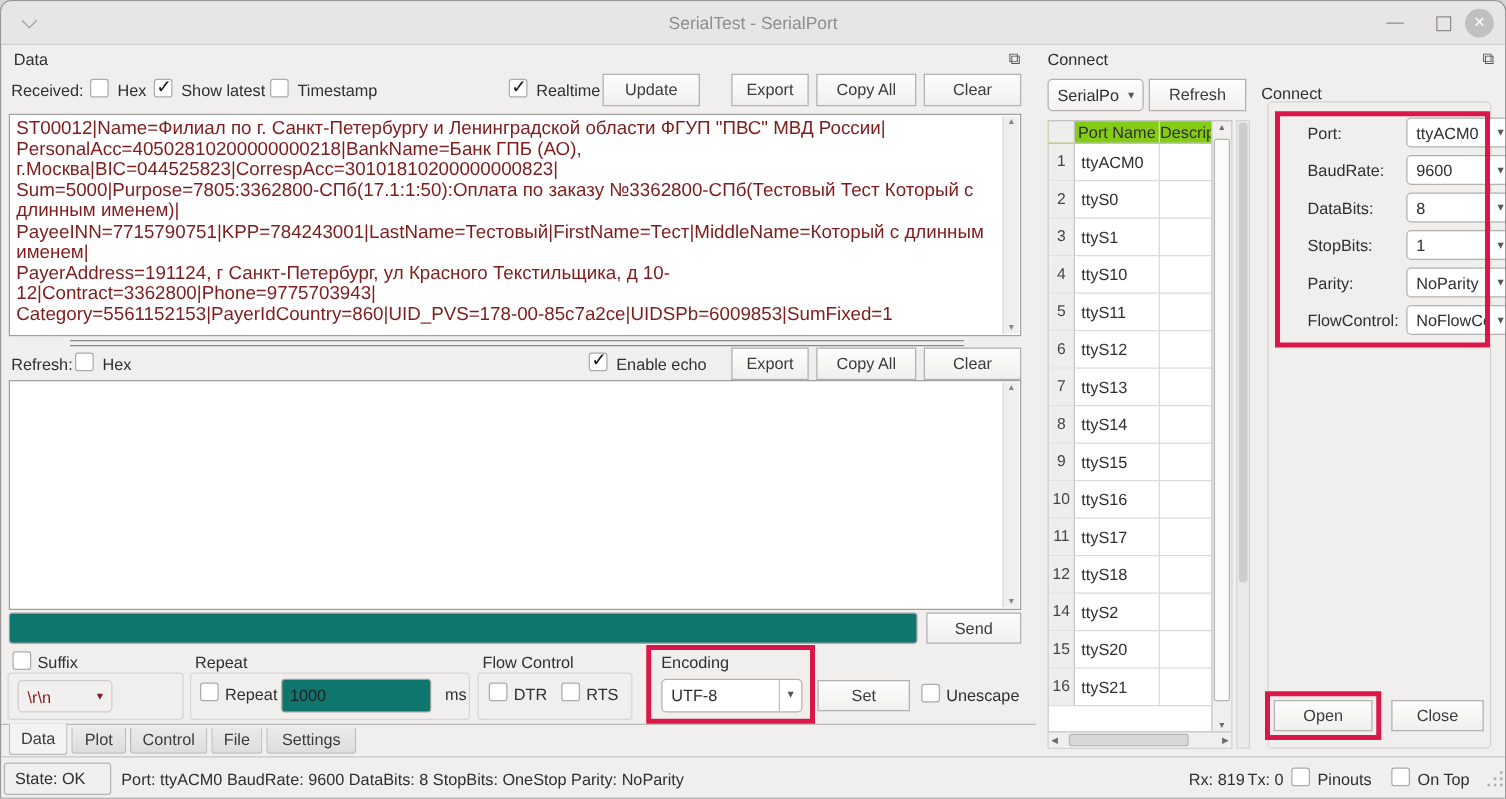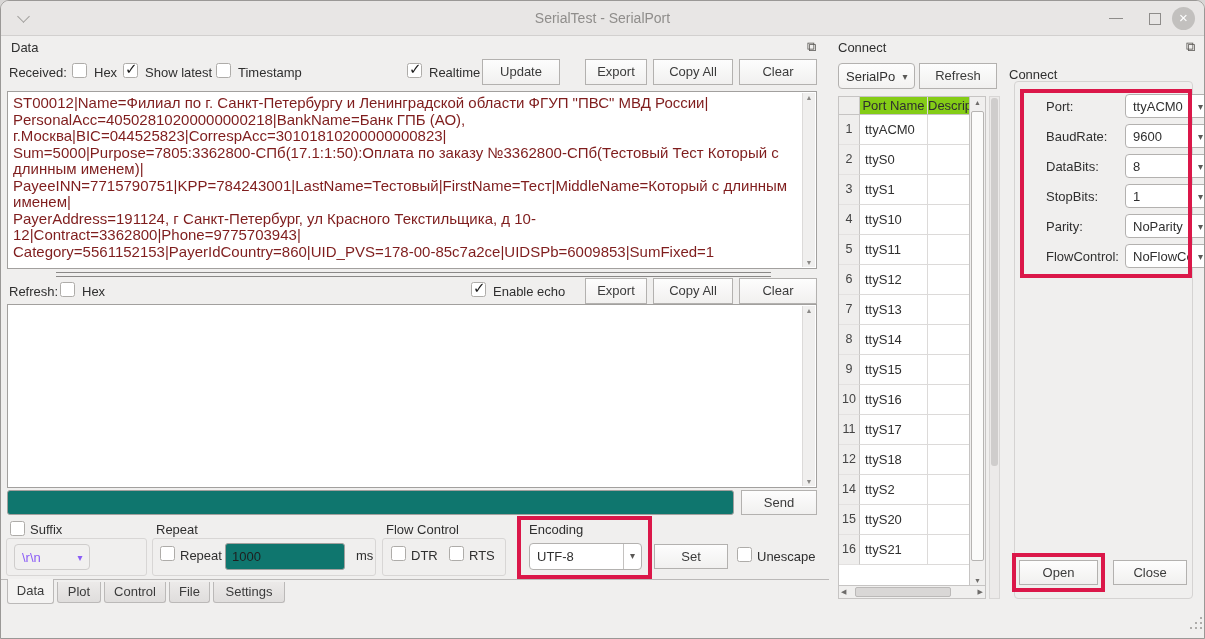--- a/index.html
+++ b/index.html
@@ -36,21 +36,21 @@
   .cb .mark { position:absolute; left:1px; top:-4px; font-size:15px;
     font-weight:bold; color:#1a1a1a; }
   .lbl { position:absolute; white-space:nowrap; }
   .combo { position:absolute; background:linear-gradient(#fdfdfd,#f3f2f1);
     border:1px solid #b3b1af; border-radius:4px; display:flex;
     align-items:center; }
   .combo .ctext { flex:1; padding-left:7px; white-space:nowrap; overflow:hidden; }
   .combo .carrow { width:18px; text-align:center; color:#5a5856; font-size:10px; }
   .combo.editable .carrow { border-left:1px solid #c4c2c0; height:100%; line-height:23px; }
   .combo.disabled { background:#f1f0ef; border-color:#cfcdcc; }
-  .combo.disabled .ctext, .combo.disabled .carrow { color:#8b5cf6; }
+  .combo.disabled .ctext, .combo.disabled .carrow { color:#7f1d1d; }
   .textarea { position:absolute; background:#fff; border:1px solid #a2a09e; }
   .ta-text { position:absolute; left:5px; top:3px; right:5px;
     font-size:15px; line-height:16.5px; white-space:pre-wrap;
     word-break:break-word; color:#7f1d1d; }
   .vsb { position:absolute; top:1px; right:1px; bottom:1px; width:13px;
     background:#f0efee; border-left:1px solid #dcdad9; }
   .vsb .sa-up { position:absolute; top:1px; left:0; width:100%; text-align:center;
     font-size:7px; color:#8a8886; }
   .vsb .sa-dn { position:absolute; bottom:1px; left:0; width:100%; text-align:center;
     font-size:7px; color:#8a8886; }
@@ -398,19 +398,29 @@
           <span class="ctext">NoFlowCc</span>
           <span class="carrow">▾</span>
         </div>
       </div>
 
   </div>
 
   <div class="btn" style="left:1018px;top:559px;width:79px;height:25px;line-height:23px;">Open</div>
   <div class="btn" style="left:1112px;top:559px;width:74px;height:25px;line-height:23px;">Close</div>
 
+  <div class="statusbar">
+    <div class="state-box">State: OK</div>
+    <div class="lbl" style="left:96px;top:10px;">Port: ttyACM0 BaudRate: 9600 DataBits: 8 StopBits: OneStop Parity: NoParity</div>
+    <div class="lbl" style="left:950px;top:10px;">Rx: 819</div>
+    <div class="lbl" style="left:997px;top:10px;">Tx: 0</div>
+    <div class="cb" style="left:1032px;top:8px;"></div>
+    <div class="lbl" style="left:1053px;top:10px;">Pinouts</div>
+    <div class="cb" style="left:1112px;top:8px;"></div>
+    <div class="lbl" style="left:1133px;top:10px;">On Top</div>
+  </div>
   <div class="grip"></div>
 
   <div class="annot" style="left:516px;top:515px;width:135px;height:63px;"></div>
   <div class="annot" style="left:1019px;top:88px;width:172px;height:189px;"></div>
   <div class="annot" style="left:1011px;top:552px;width:93px;height:39px;"></div>
 
 </div>
 
 </body></html>

